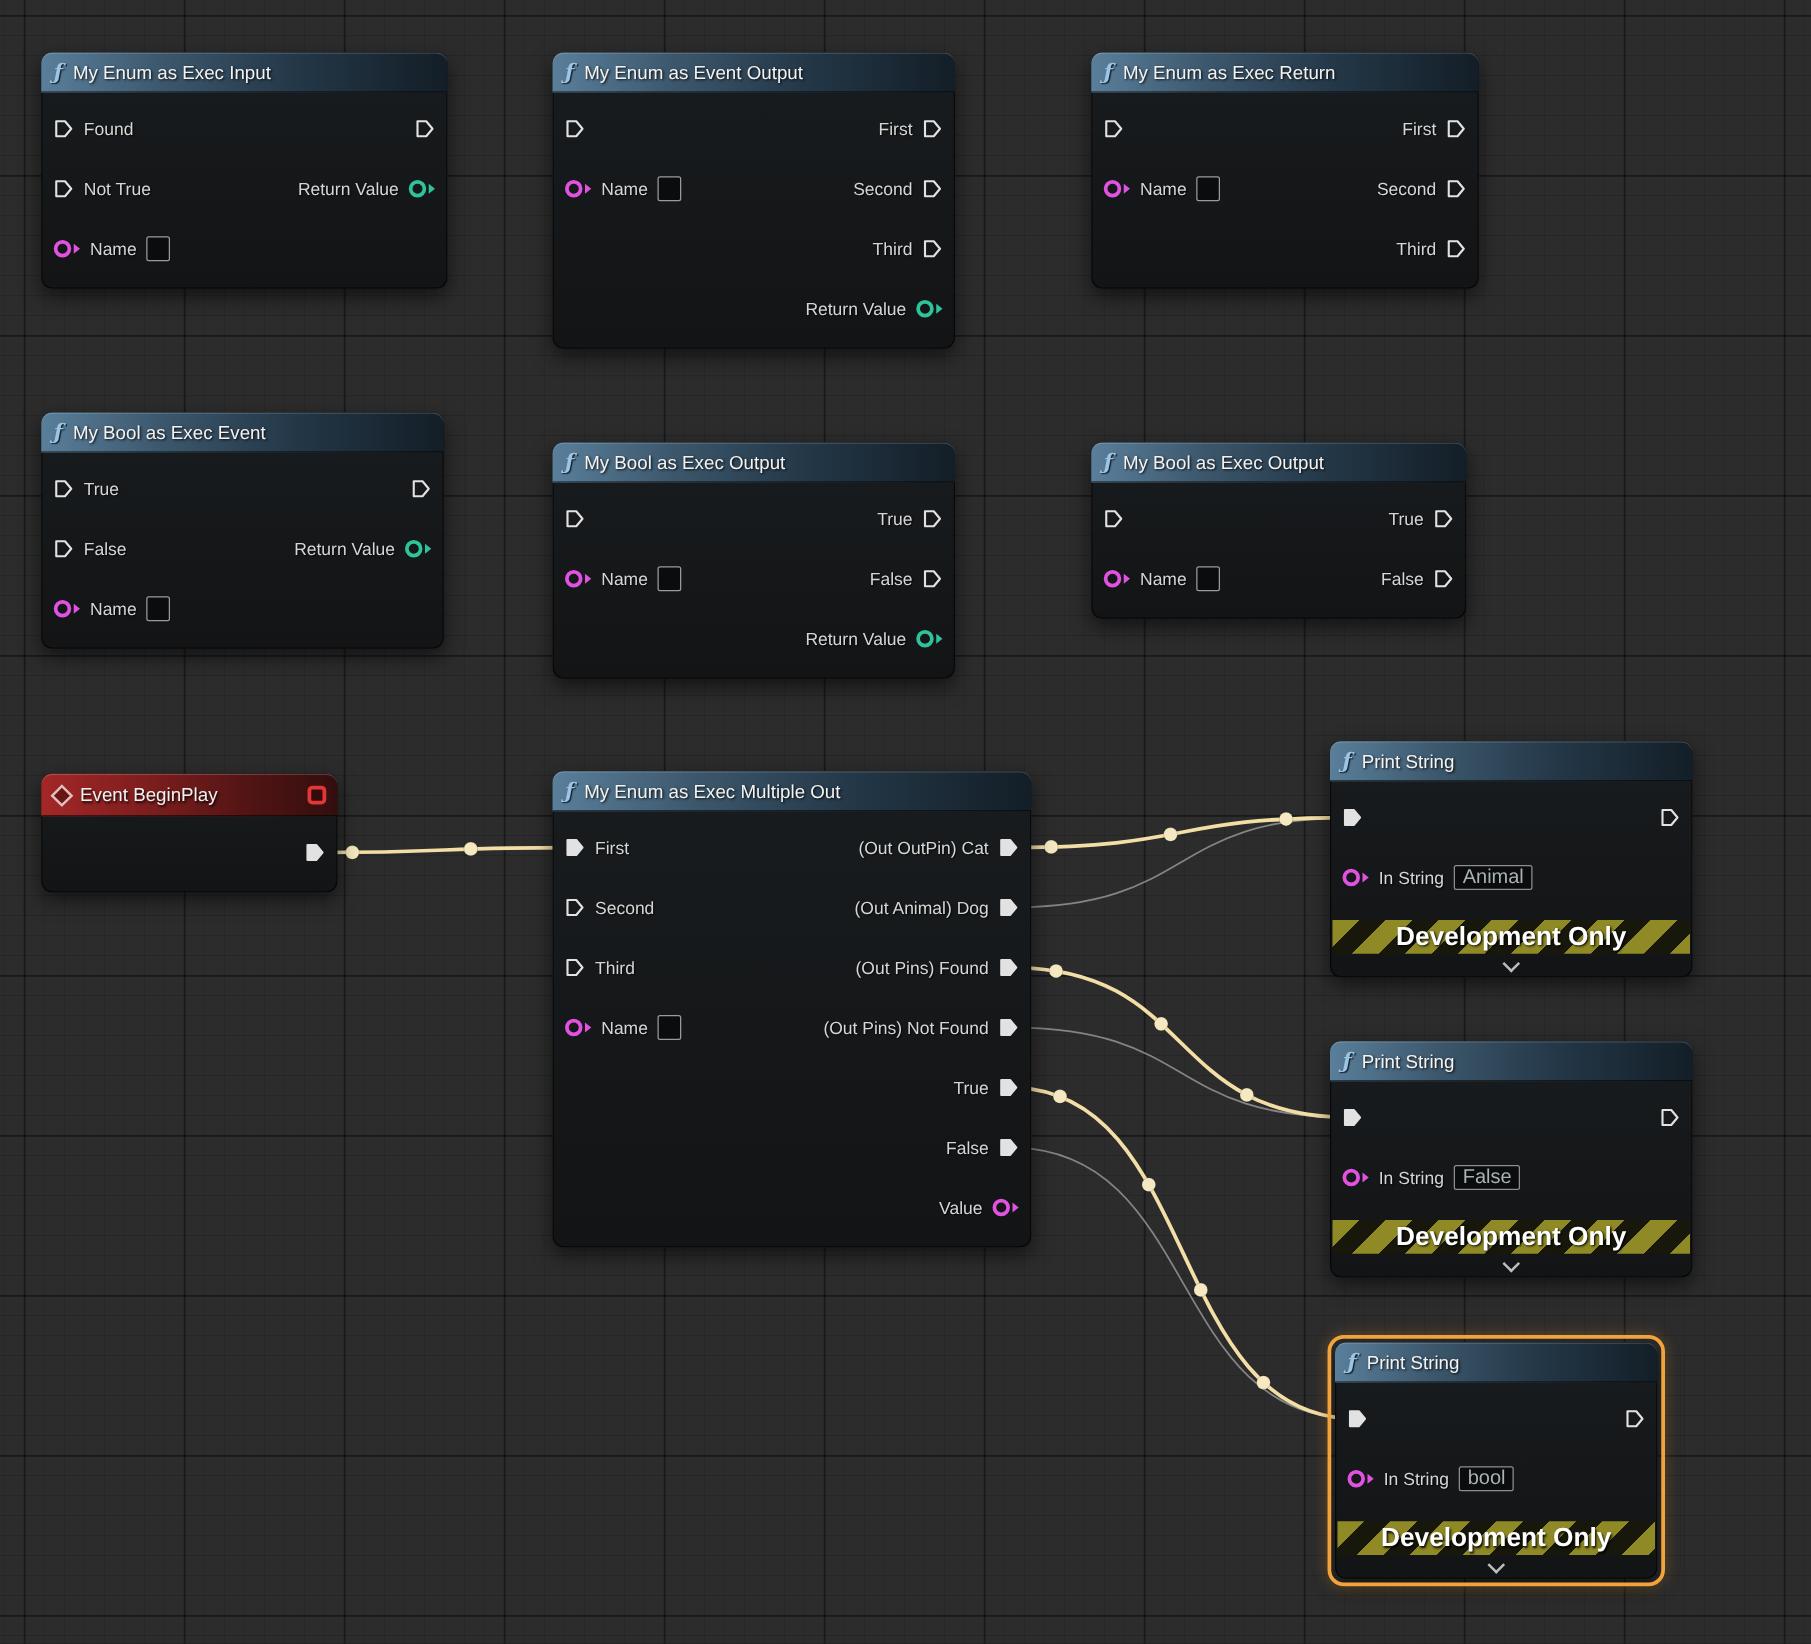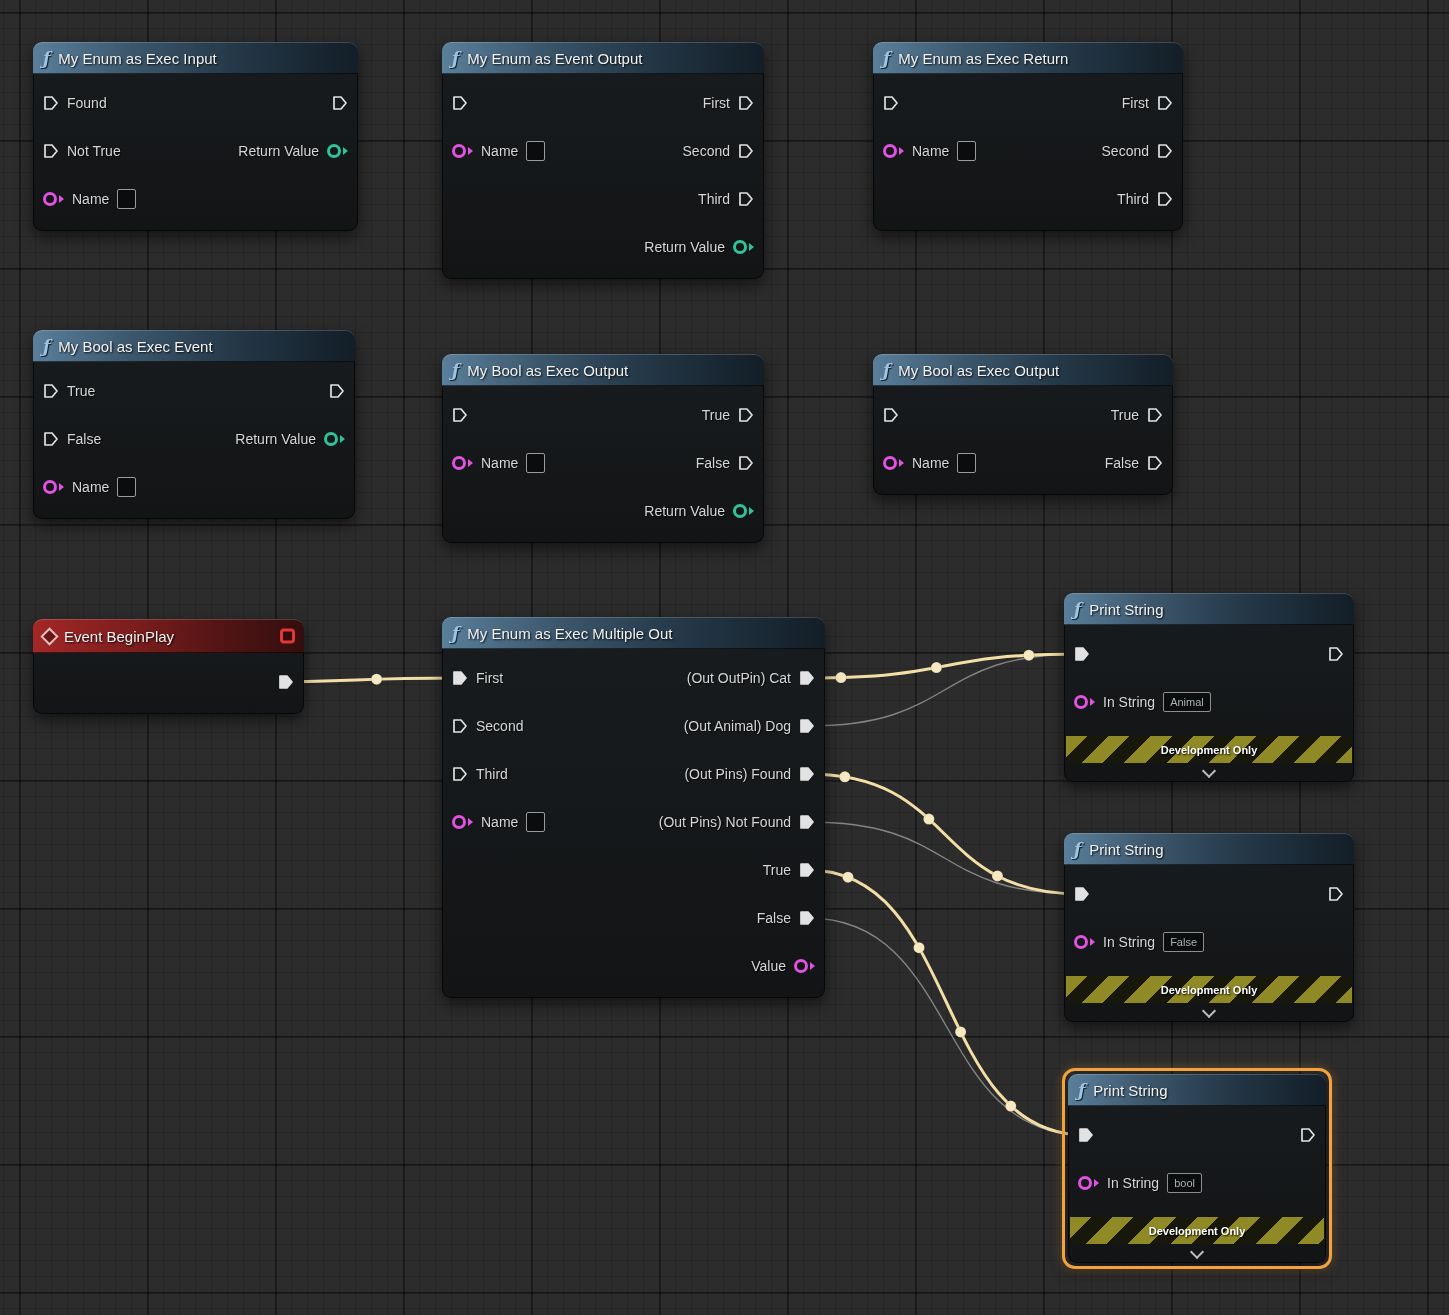--- a/index.html
+++ b/index.html
@@ -51,26 +51,26 @@
 
   .data-pin{display:inline-flex;align-items:center;gap:2px;}
   .data-pin .ring{width:8px;height:8px;border-radius:50%;border:3px solid;box-sizing:content-box;}
   .data-pin .parrow{width:0;height:0;border-top:4px solid transparent;border-bottom:4px solid transparent;border-left:5px solid;}
   .data-pin.string .ring{border-color:var(--string-pin,#e052e0);}
   .data-pin.string .parrow{border-left-color:var(--string-pin,#e052e0);}
   .data-pin.enum .ring{border-color:var(--enum-pin,#2fc39b);}
   .data-pin.enum .parrow{border-left-color:var(--enum-pin,#2fc39b);}
 
   .pin-field{min-width:10px;height:18px;background:#0a0c0d;border:1px solid #8e8e8e;border-radius:2px;
-    display:inline-flex;align-items:center;padding:0 6px;color:#a9b2b2;font-size:11px;line-height:1;}
+    display:inline-flex;align-items:center;padding:0 6px;color:#a9b2b2;font-size:16px;line-height:1;}
   .pin-field.empty{width:17px;padding:0;border-color:#9b9b9b;}
 
   .dev-bar{height:27px;margin:2px 2px 0;display:flex;align-items:center;justify-content:center;
     background:repeating-linear-gradient(135deg,var(--dev-stripe,#8f8a25) 0 15px,#17170b 15px 30px);}
-  .dev-label{color:#fff;font-weight:bold;font-size:11px;text-shadow:1px 1px 2px #000;}
+  .dev-label{color:#fff;font-weight:bold;font-size:21px;text-shadow:1px 1px 2px #000;}
   .expand-chevron{height:19px;display:flex;align-items:center;justify-content:center;cursor:pointer;}
   .expand-chevron::after{content:'';width:8px;height:8px;border-right:2px solid #bdbdbd;border-bottom:2px solid #bdbdbd;
     transform:rotate(45deg);margin-top:-3px;}
 
   .node.selected::after{content:'';position:absolute;inset:-6px;border:3px solid var(--selection,#f2a33c);
     border-radius:13px;pointer-events:none;box-shadow:0 0 12px rgba(242,163,60,.3);}
 </style>
 </head>
 <body>
 
@@ -410,21 +410,21 @@
               <span class="pin-label">False</span>
               <span class="exec-pin">
                 <svg width="16" height="16" viewBox="0 0 16 16" class="exec-svg">
                   <path d="M2 2 L9 2 L14 8 L9 14 L2 14 Z"></path>
                 </svg>
               </span>
             </div>
           </div>
         </div>
       </div>
-      <div class="node event" style="left: 33px; top: 619px; width: 271px;">
+      <div class="node event" style="left: 33px; top: 619px; width: 237px;">
         <div class="node-header">
           <span class="event-icon"></span>
           <span class="node-title">Event BeginPlay</span>
           <span class="event-badge"></span>
         </div>
         <div class="node-body">
           <div class="pin-row">
             <div class="pin right">
               <span class="exec-pin">
                 <svg width="16" height="16" viewBox="0 0 16 16" class="exec-svg connected">

